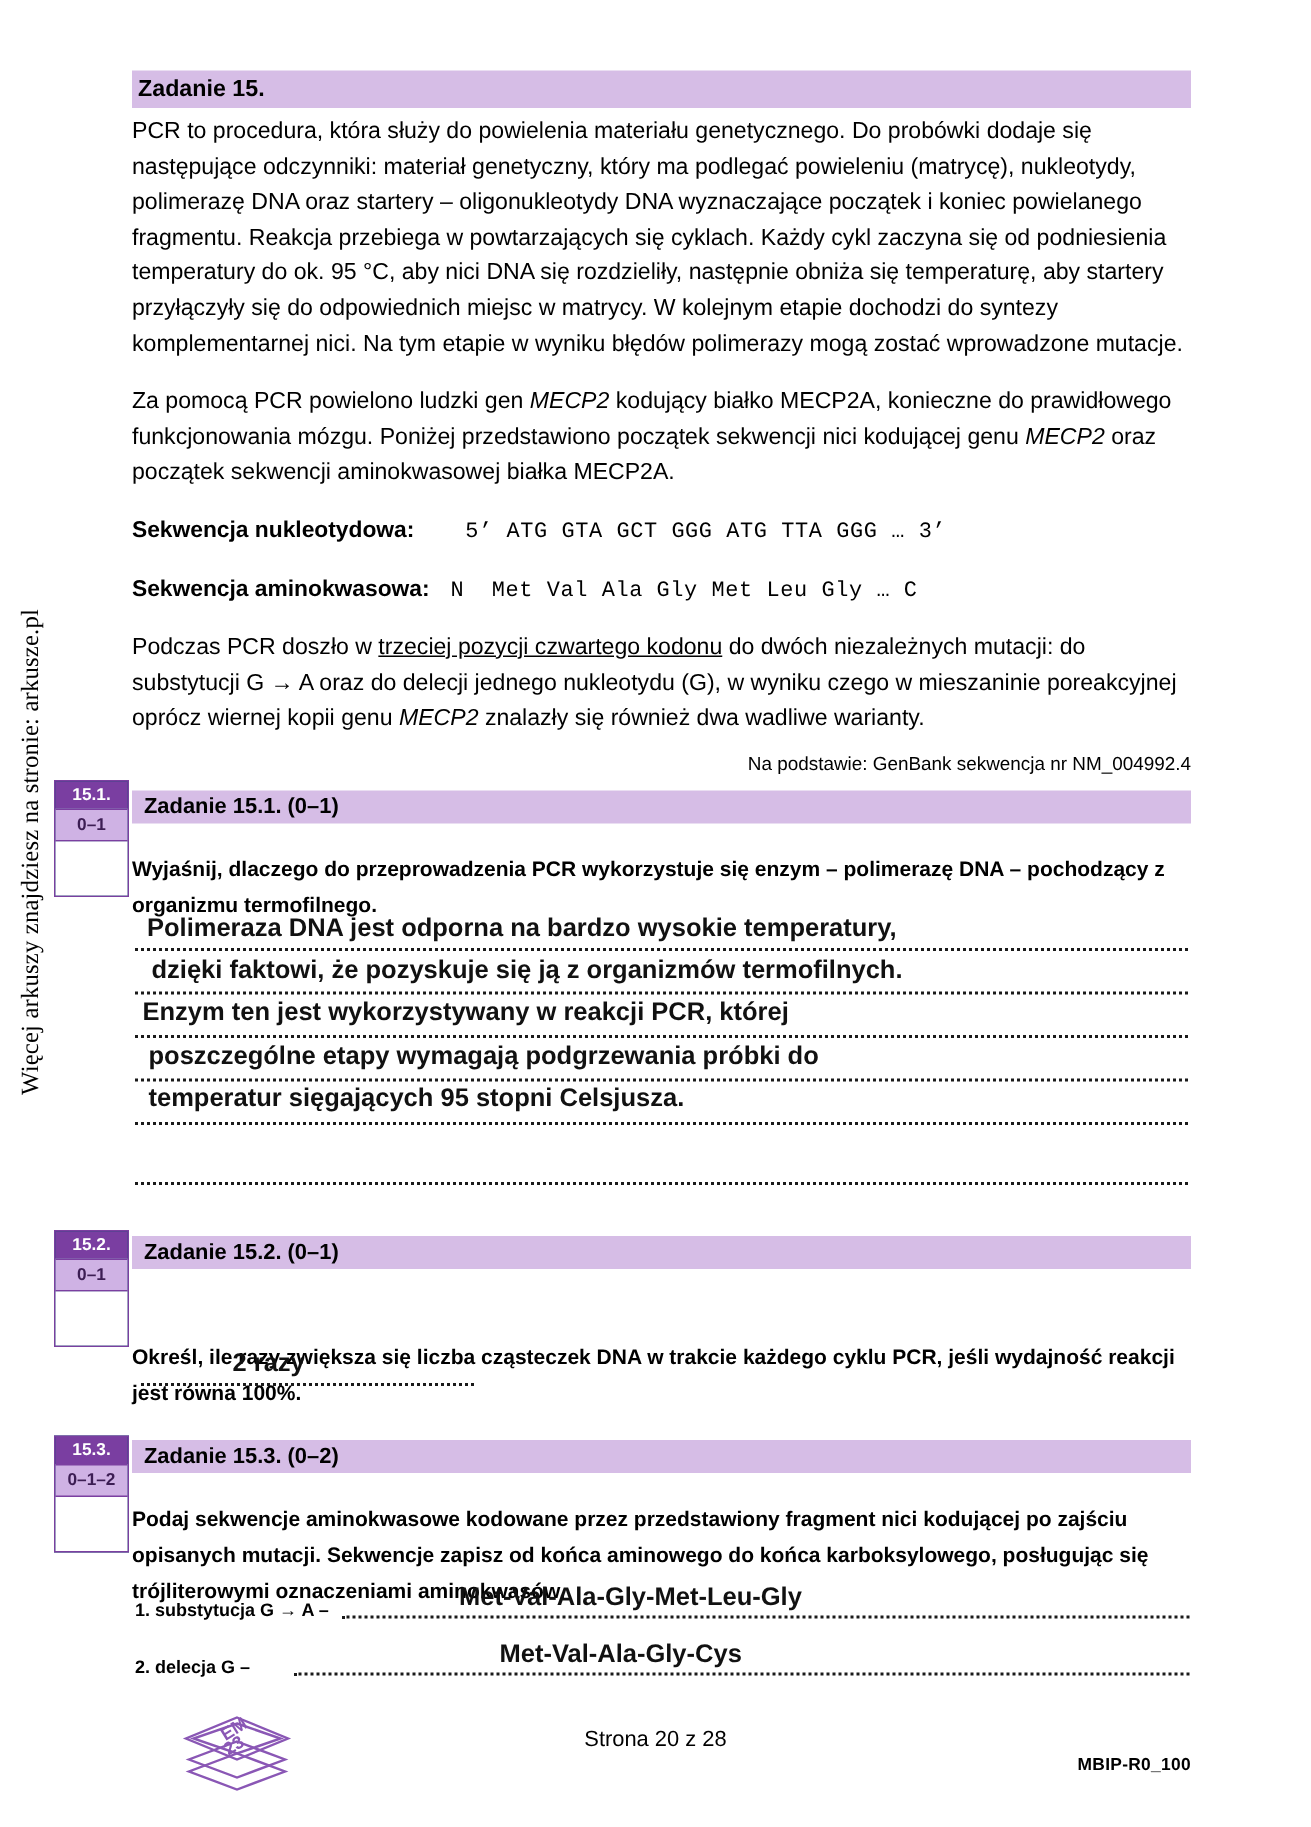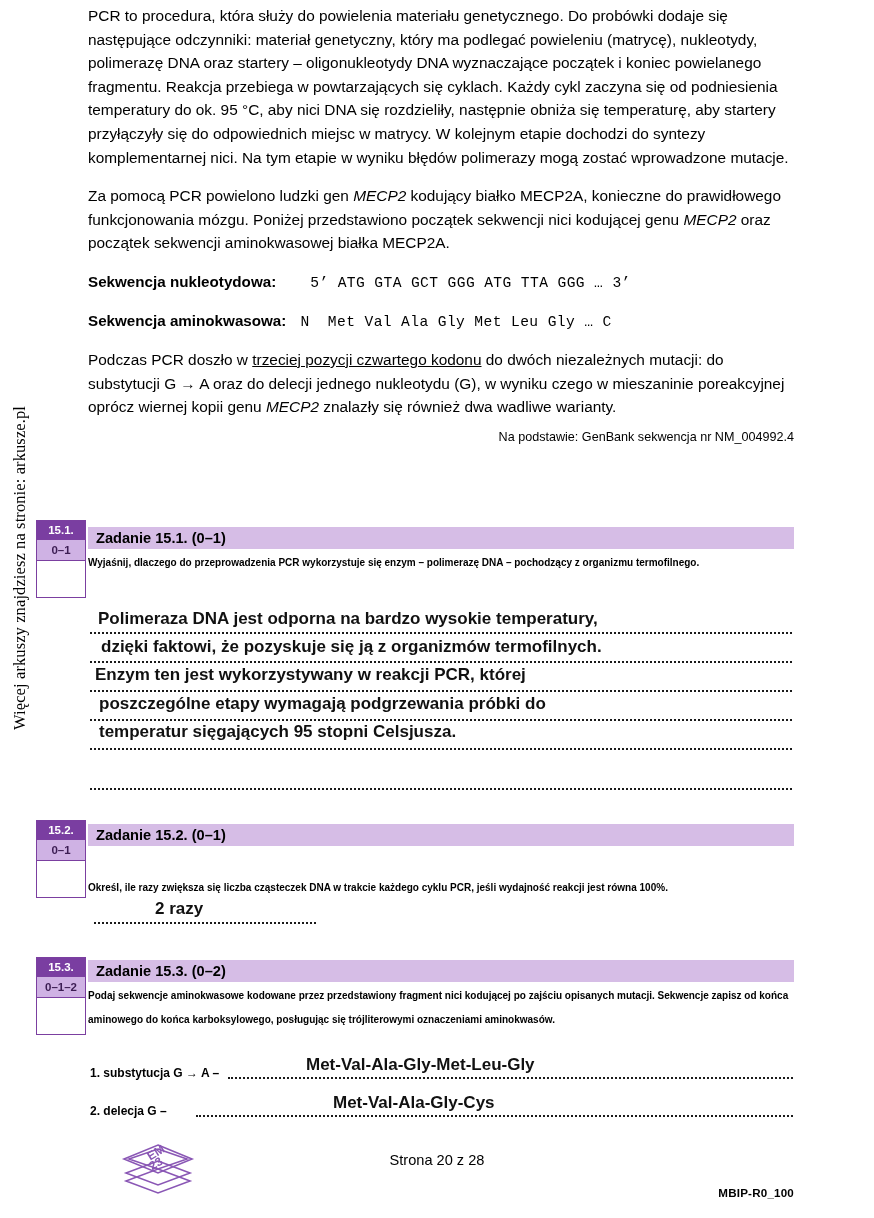--- a/index.html
+++ b/index.html
@@ -132,22 +132,23 @@
     font-size: 14.6px;
     line-height: 20px;
     padding: 1px 8px;
     box-sizing: border-box;
   }
   .task-prompt {
     position: absolute;
     left: 88px;
     width: 706px;
     font-weight: bold;
-    font-size: 10px;
+    font-size: 14px;
     line-height: 24px;
+    margin-top: 16px;
   }
 
   
   .dotline {
     position: absolute;
     height: 0;
     border-bottom: 2px dotted #1a1a1a;
   }
 
   .hand {
@@ -177,39 +178,39 @@
     text-align: center;
     font-size: 14.6px;
   }
   .footer-code {
     position: absolute;
     right: 80px;
     top: 1170px;
     font-size: 11.6px;
     font-weight: bold;
     letter-spacing: 0.2px;
-    margin-top: 16px;
   }
   .logo {
     position: absolute;
     left: 118px;
     top: 1139px;
     width: 80px;
     height: 58px;
   }
 </style>
 </head>
 <body>
 
 <div class="side-note">
   <span>Więcej arkuszy znajdziesz na stronie: arkusze.pl</span>
 </div>
 
 <div class="page">
 
+  <div class="title-bar">Zadanie 15.</div>
 
   <div class="body-text">PCR to procedura, która służy do powielenia materiału genetycznego. Do probówki dodaje się następujące odczynniki: materiał genetyczny, który ma podlegać powieleniu (matrycę), nukleotydy, polimerazę DNA oraz startery – oligonukleotydy DNA wyznaczające początek i koniec powielanego fragmentu. Reakcja przebiega w powtarzających się cyklach. Każdy cykl zaczyna się od podniesienia temperatury do ok. 95 °C, aby nici DNA się rozdzieliły, następnie obniża się temperaturę, aby startery przyłączyły się do odpowiednich miejsc w matrycy. W kolejnym etapie dochodzi do syntezy komplementarnej nici. Na tym etapie w wyniku błędów polimerazy mogą zostać wprowadzone mutacje.</div>
 
   <div class="body-text p2"><span>Za pomocą PCR powielono ludzki gen </span><em class="gene">MECP2</em><span> kodujący białko MECP2A, konieczne do prawidłowego funkcjonowania mózgu. Poniżej przedstawiono początek sekwencji nici kodującej genu </span><em class="gene">MECP2</em><span> oraz początek sekwencji aminokwasowej białka MECP2A.</span></div>
 
   <div class="seq-line"><span class="seq-label">Sekwencja nukleotydowa:</span><span class="seq-mono" style="margin-left:34px;">5’ ATG GTA GCT GGG ATG TTA GGG … 3’</span></div>
 
   <div class="seq-line"><span class="seq-label">Sekwencja aminokwasowa:</span><span class="seq-mono" style="margin-left:14px;">N  Met Val Ala Gly Met Leu Gly … C</span></div>
 
   <div class="body-text p2"><span>Podczas PCR doszło w </span><u class="ul">trzeciej pozycji czwartego kodonu</u><span> do dwóch niezależnych mutacji: do substytucji G → A oraz do delecji jednego nukleotydu (G), w wyniku czego w mieszaninie poreakcyjnej oprócz wiernej kopii genu </span><em class="gene">MECP2</em><span> znalazły się również dwa wadliwe warianty.</span></div>

